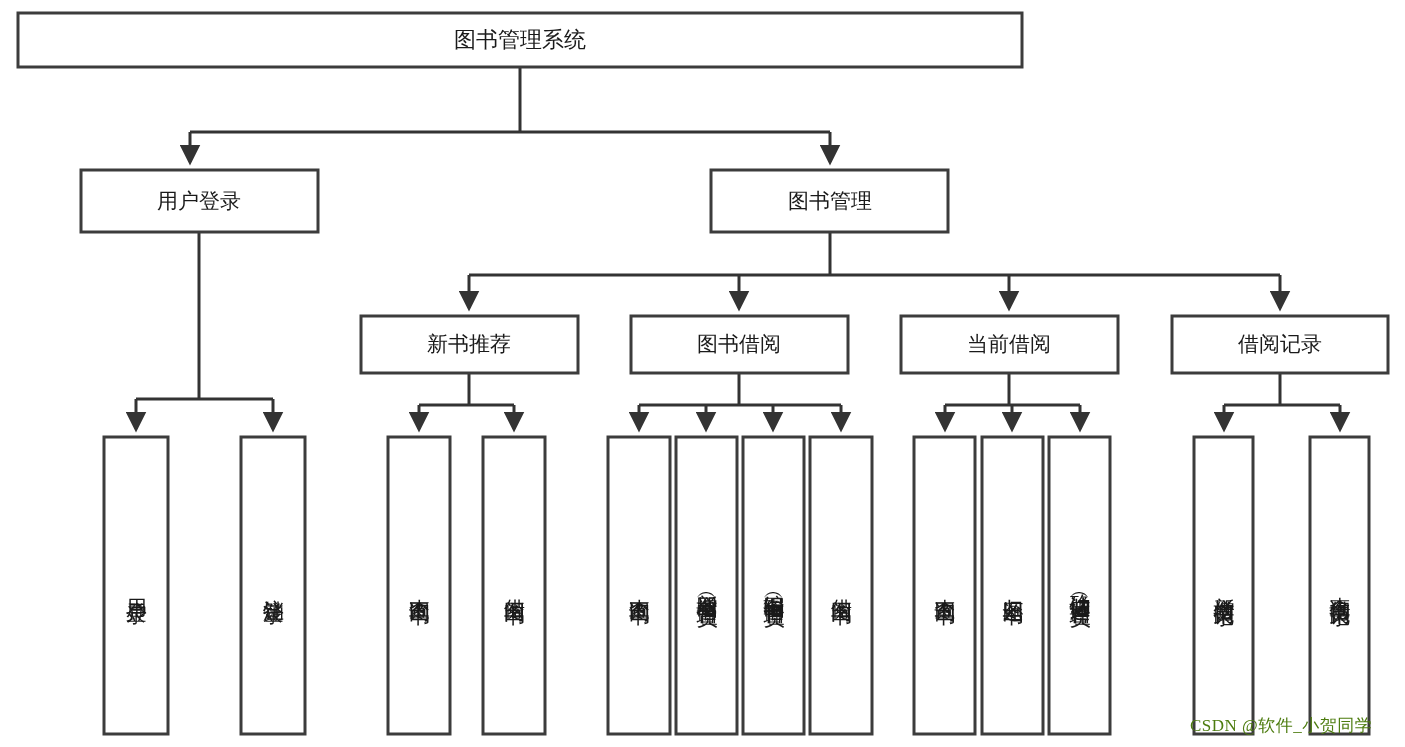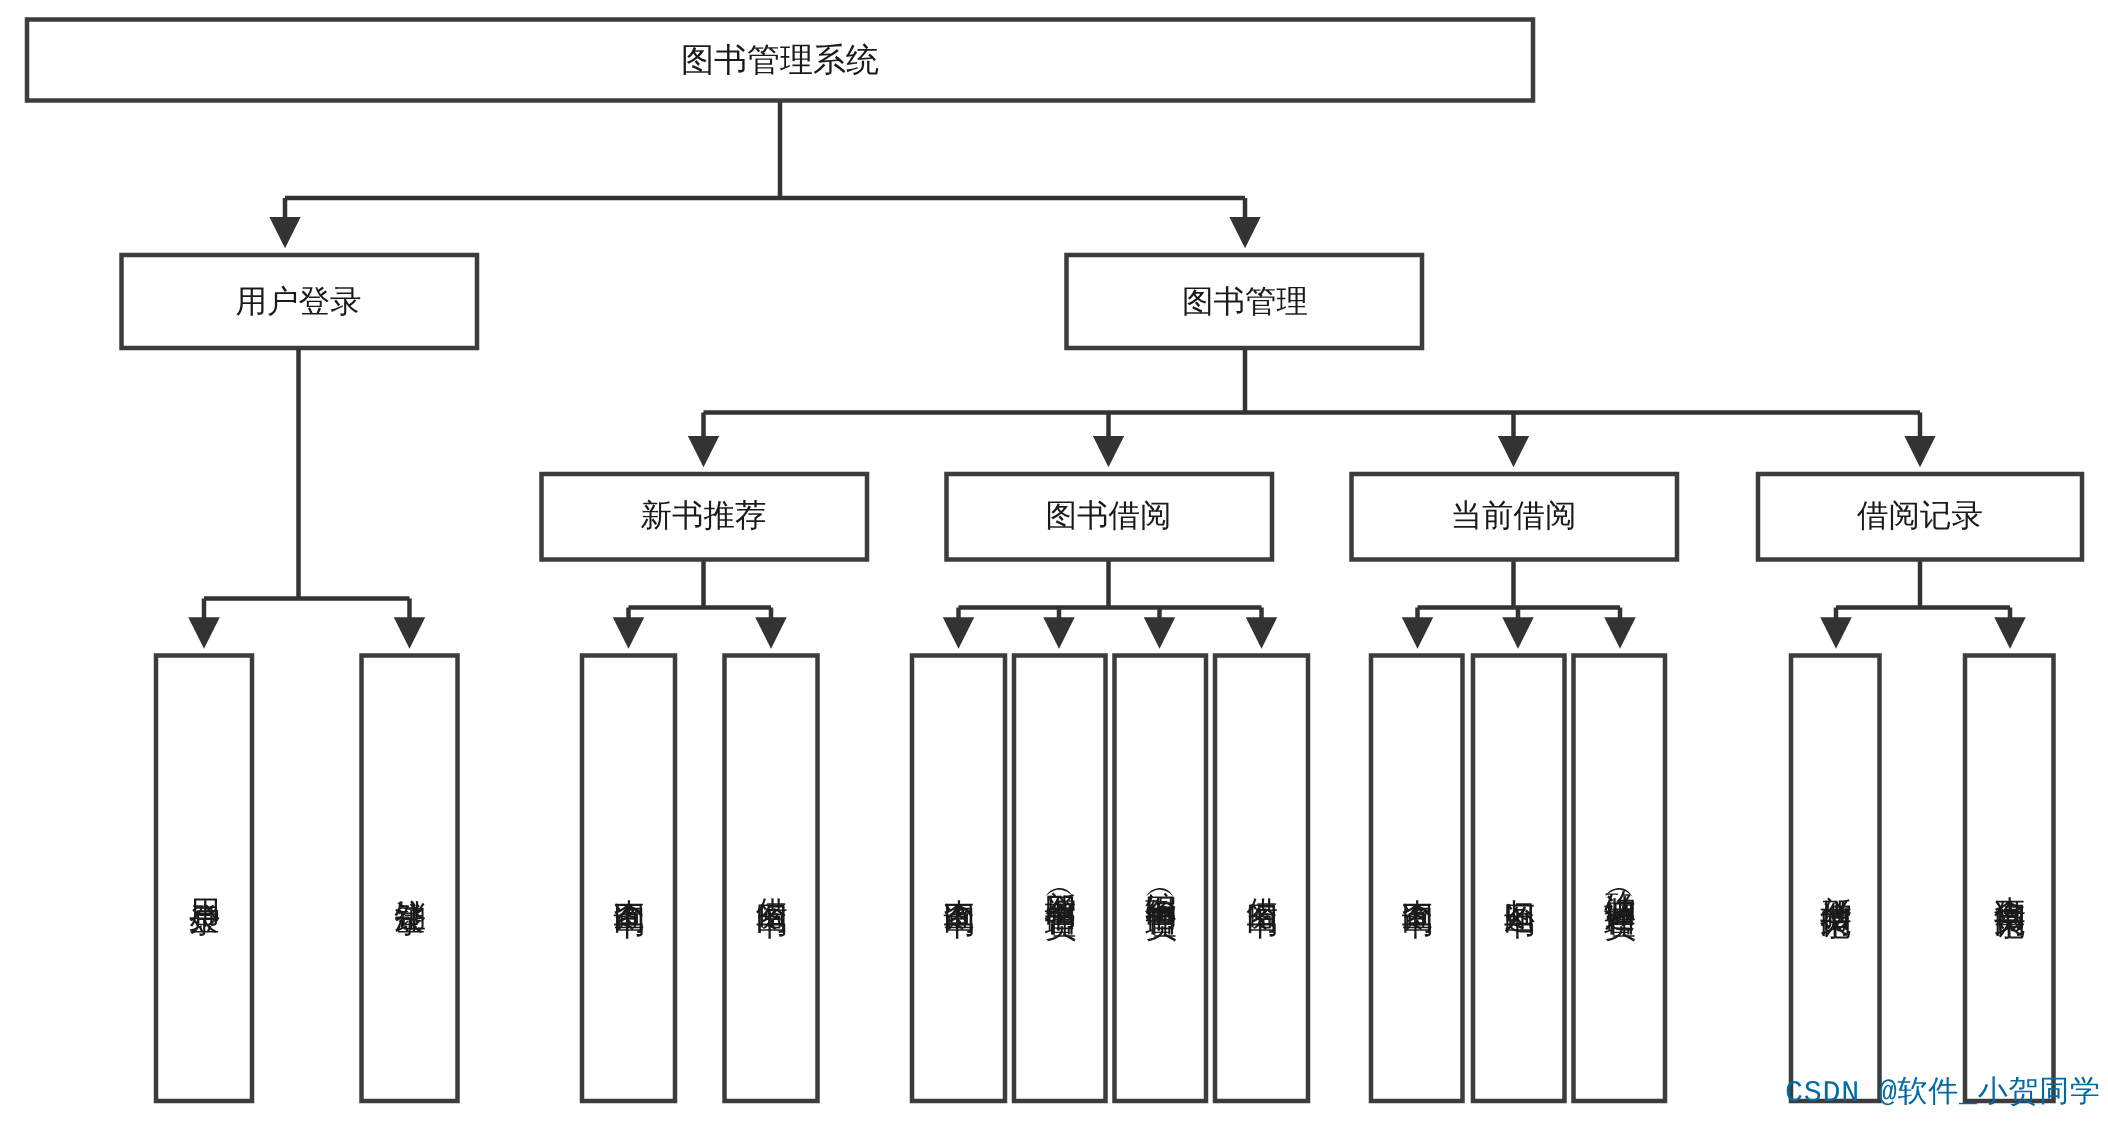--- a/index.html
+++ b/index.html
@@ -63,23 +63,23 @@
     letter-spacing: 2px;
     line-height: 1;
     display: flex;
     align-items: center;
     justify-content: center;
     text-align: center;
     pointer-events: none;
   }
   .watermark {
     position: absolute;
-    font-family: Liberation Mono, monospace;
-    font-size: 20px;
-    color: #0369a1;
+    font-family: Liberation Serif, serif;
+    font-size: 17px;
+    color: #4d7c0f;
     left: 1190px;
     top: 714px;
     white-space: nowrap;
     letter-spacing: 0.5px;
   }
 </style>
 </head>
 <body>
 
 <div id="diagram-root">

